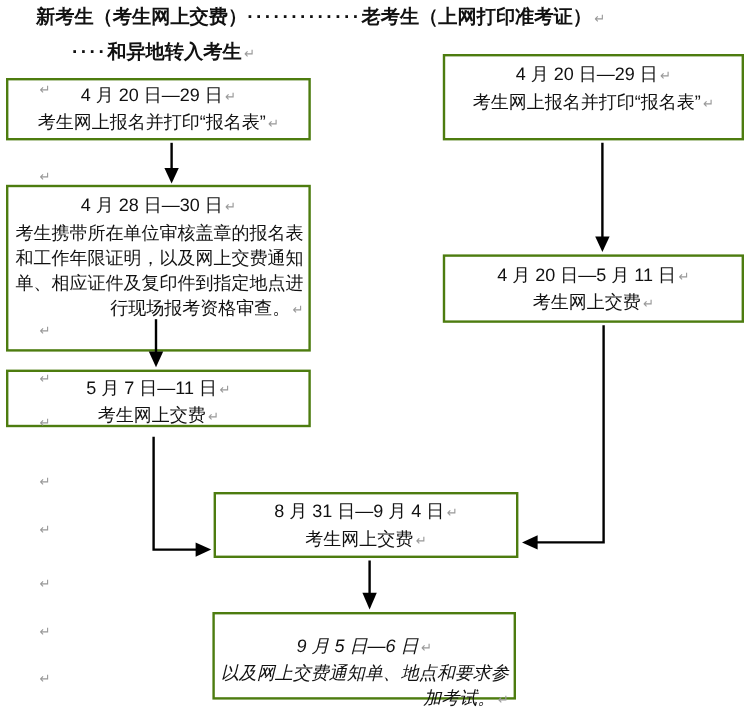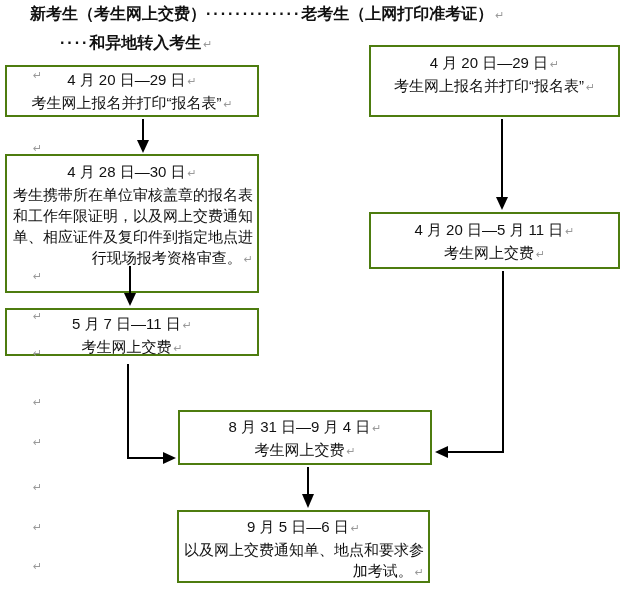--- a/index.html
+++ b/index.html
@@ -56,21 +56,21 @@
   <div class="box" style="left:369px;top:212px;width:251px;height:57px;padding-top:5px;">
     <div class="c"><span>4 月 20 日—5 月 11 日</span><span class="ret">↵</span></div>
     <div class="c"><span>考生网上交费</span><span class="ret">↵</span></div>
   </div>
 
   <div class="box" style="left:178px;top:410px;width:254px;height:55px;padding-top:4px;">
     <div class="c"><span>8 月 31 日—9 月 4 日</span><span class="ret">↵</span></div>
     <div class="c"><span>考生网上交费</span><span class="ret">↵</span></div>
   </div>
 
-  <div class="box tight" style="left:177px;top:510px;width:253px;height:73px;padding-top:4px;">
+  <div class="box tight" style="left:177px;top:510px;width:253px;height:73px;padding-top:16px;font-style:italic;">
     <div class="c"><span>9 月 5 日—6 日</span><span class="ret">↵</span></div>
     <div class="body"><span>以及网上交费通知单、地点和要求参加考试。</span><span class="ret">↵</span></div>
   </div>
 
   <span class="mark" style="left:33px;top:70px;">↵</span>
   <span class="mark" style="left:33px;top:143px;">↵</span>
   <span class="mark" style="left:33px;top:271px;">↵</span>
   <span class="mark" style="left:33px;top:311px;">↵</span>
   <span class="mark" style="left:33px;top:348px;">↵</span>
   <span class="mark" style="left:33px;top:397px;">↵</span>

